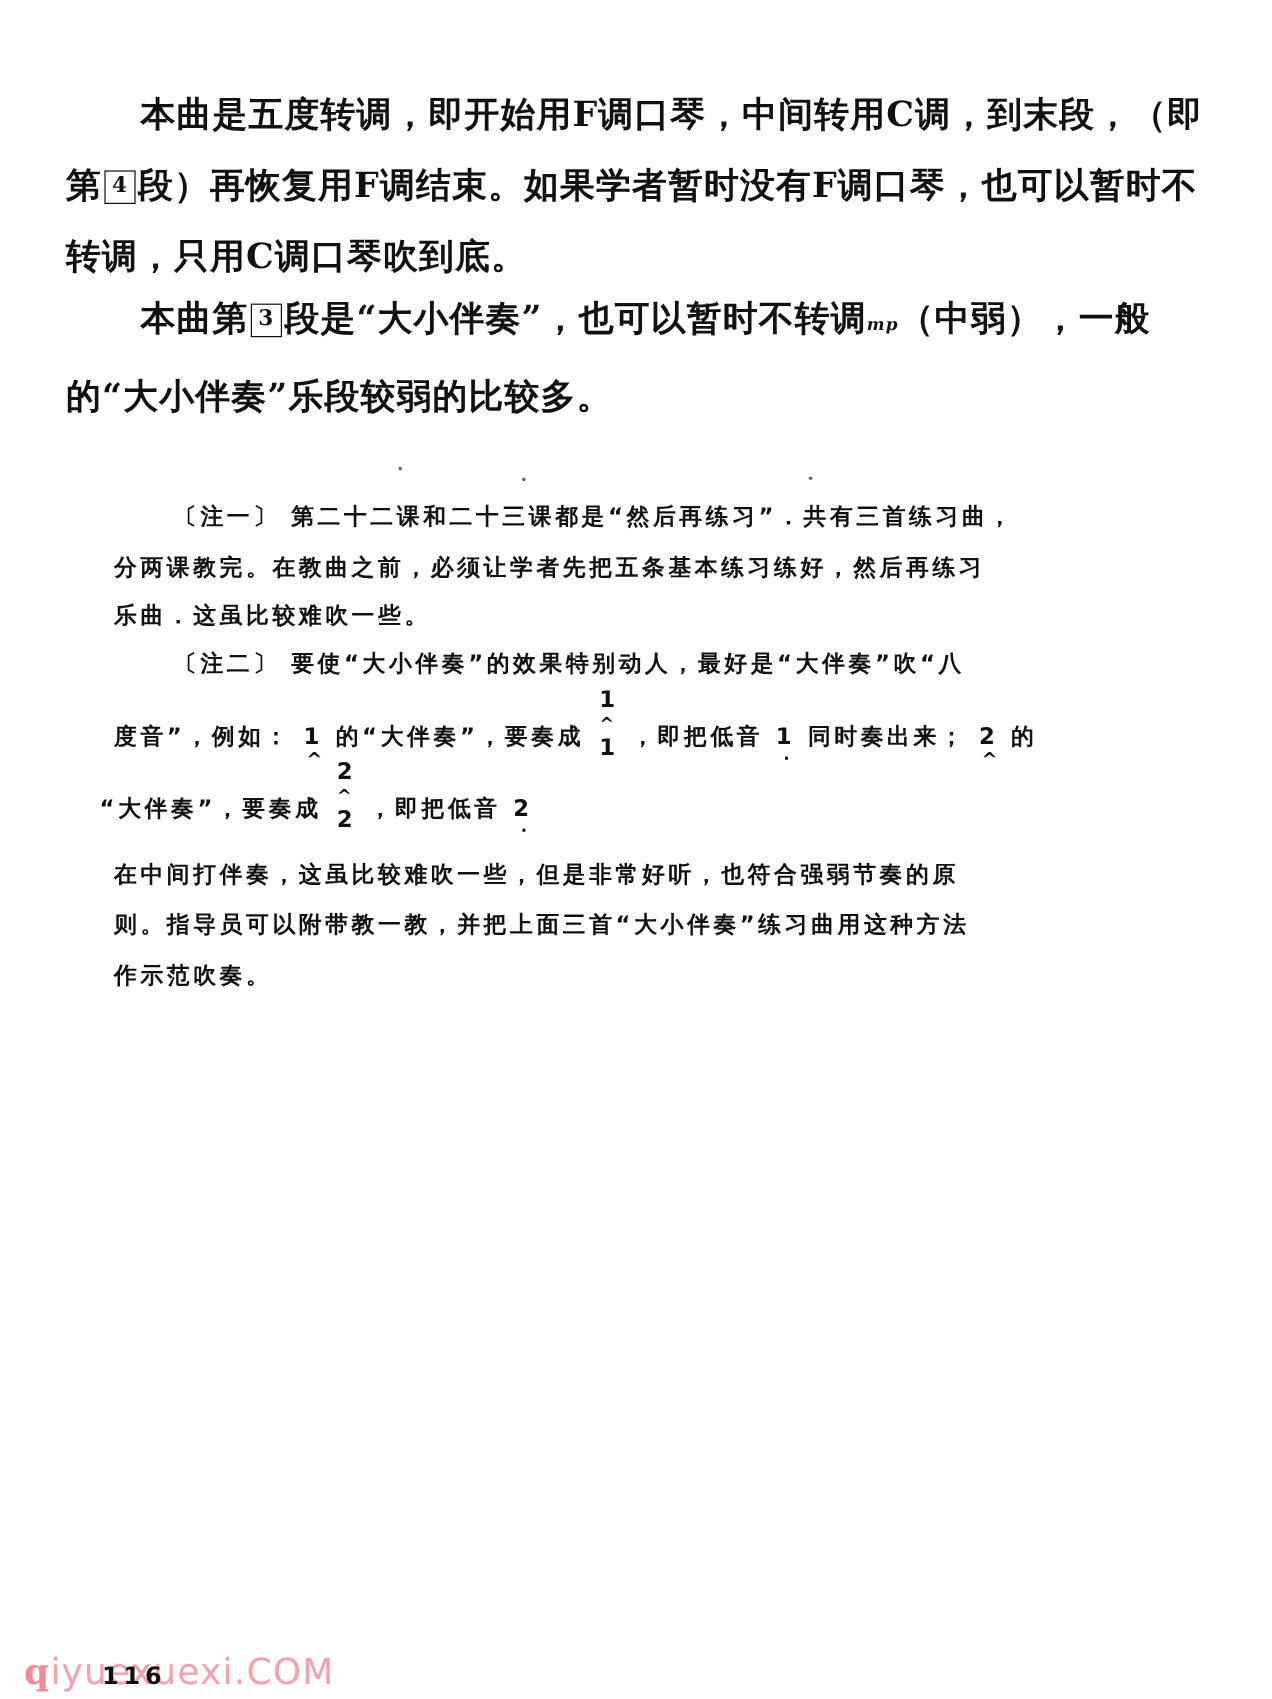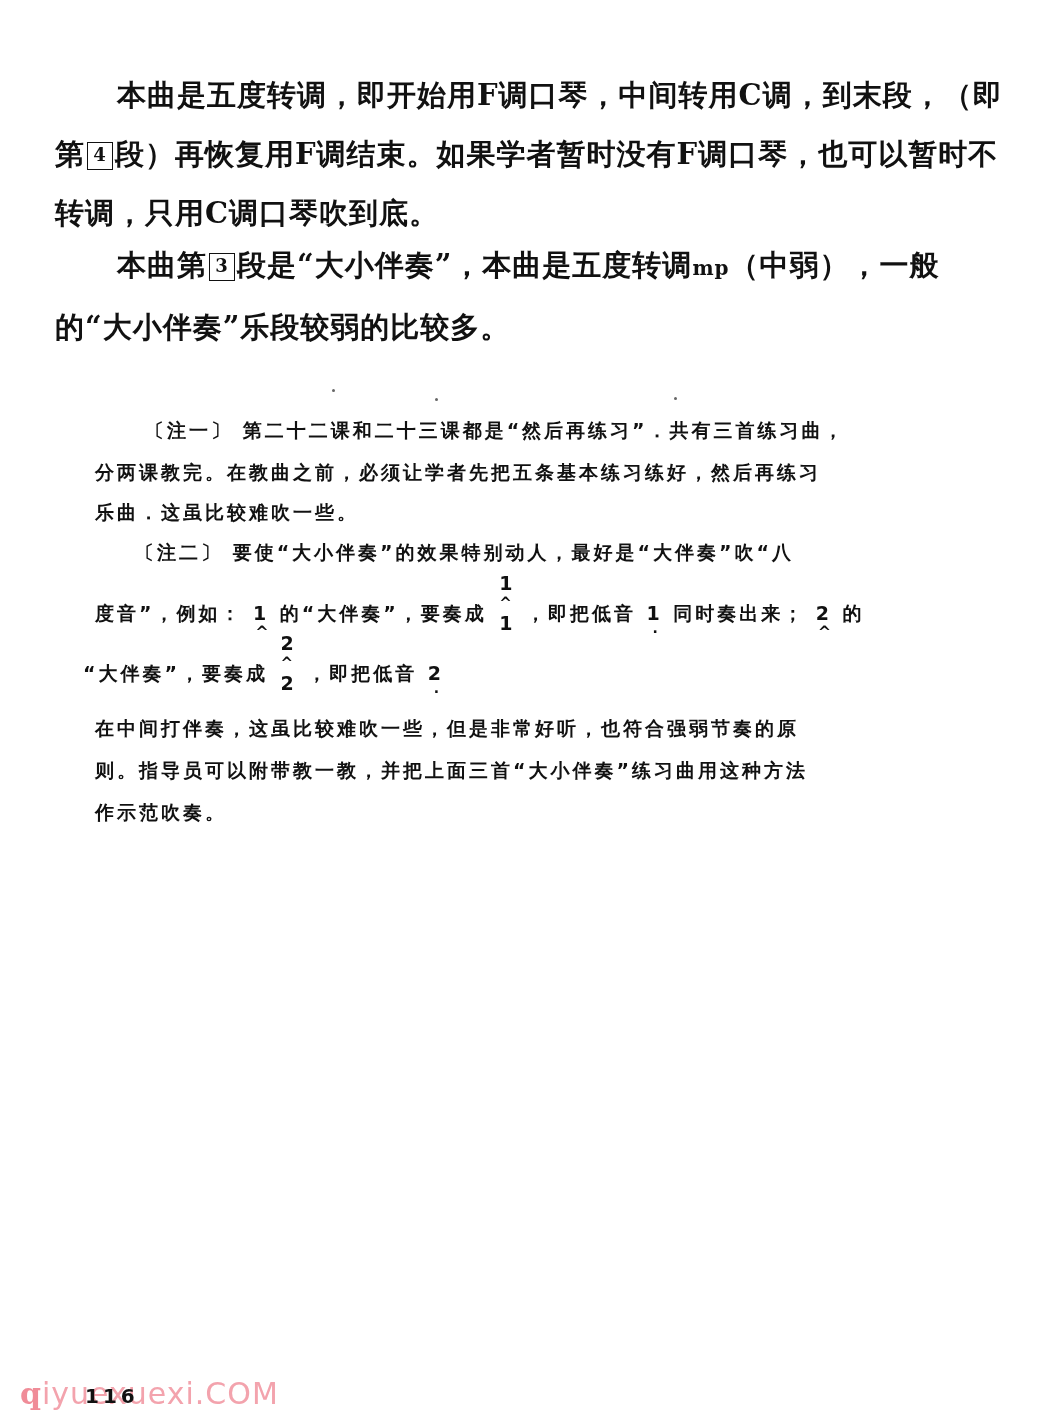--- a/index.html
+++ b/index.html
@@ -15,21 +15,21 @@
   }
   .indent { text-indent: 62px; }
   .p1 { top: 66px; }
   .p2 { top: 236px; }
 
   .box-num {
     display: inline-block; width: 24px; height: 26px; line-height: 24px;
     border: 1.5px solid #111; text-align: center; font-size: 18px;
     vertical-align: middle; margin: 0 2px; text-indent: 0;
   }
-  .dyn { font-size: 20px; font-family: "DejaVu Serif", serif; }
+  .dyn { font-style: italic; font-size: 14px; font-family: "DejaVu Serif", serif; }
 
   .dots { position: absolute; top: 385px; left: 0; width: 1060px; height: 20px; }
   .dot { position: absolute; width: 3px; height: 3px; background: #666; border-radius: 50%; }
 
   .notes {
     position: absolute; left: 95px; width: 870px;
     font-size: 19px; font-weight: bold; letter-spacing: 3px;
     font-family: "DejaVu Sans", "Liberation Sans", sans-serif;
   }
   .note-line { position: absolute; left: 0; white-space: nowrap; }
@@ -55,38 +55,38 @@
 </head>
 <body>
 
 <div class="page">
 
   <div class="main-para p1 indent">
     <span>本曲是五度转调，即开始用F调口琴，中间转用C调，到末段，（即第</span><span class="box-num">4</span><span>段）再恢复用F调结束。如果学者暂时没有F调口琴，也可以暂时不转调，只用C调口琴吹到底。</span>
   </div>
 
   <div class="main-para p2 indent">
-    <span>本曲第</span><span class="box-num">3</span><span>段是“大小伴奏”，本曲是五度转调</span><span class="dyn">mp</span><span>（中弱），一般的“大小伴奏”乐段较弱的比较多。</span>
+    <span>本曲第</span><span class="box-num">3</span><span>段是“大小伴奏”，也可以暂时不转调</span><span class="dyn">mp</span><span>（中弱），一般的“大小伴奏”乐段较弱的比较多。</span>
   </div>
 
   <div class="dots">
     <div class="dot" style="left:332px;top:4px"></div>
     <div class="dot" style="left:435px;top:13px"></div>
     <div class="dot" style="left:674px;top:12px"></div>
   </div>
 
   <div class="notes">
     <div class="note-line" style="top:418px;left:50px">
       <span>〔注一〕</span>
       <span>第二十二课和二十三课都是“然后再练习”．共有三首练习曲，</span>
     </div>
     <div class="note-line" style="top:460px">分两课教完。在教曲之前，必须让学者先把五条基本练习练好，然后再练习</div>
     <div class="note-line" style="top:500px">乐曲．这虽比较难吹一些。</div>
 
-    <div class="note-line" style="top:540px;left:40px">
+    <div class="note-line" style="top:540px;left:50px">
       <span>〔注二〕</span>
       <span>要使“大小伴奏”的效果特别动人，最好是“大伴奏”吹“八</span>
     </div>
 
     <div class="note-line" style="top:596px">
       <span>度音”，例如：</span>
       <span class="jp"><span>1</span><span class="accent">^</span></span>
       <span>的“大伴奏”，要奏成</span>
       <span class="jp-stack"><span style="top:-24px">1</span><span style="top:-2px;font-size:15px">^</span><span style="top:16px">1</span></span>
       <span>，即把低音</span>

